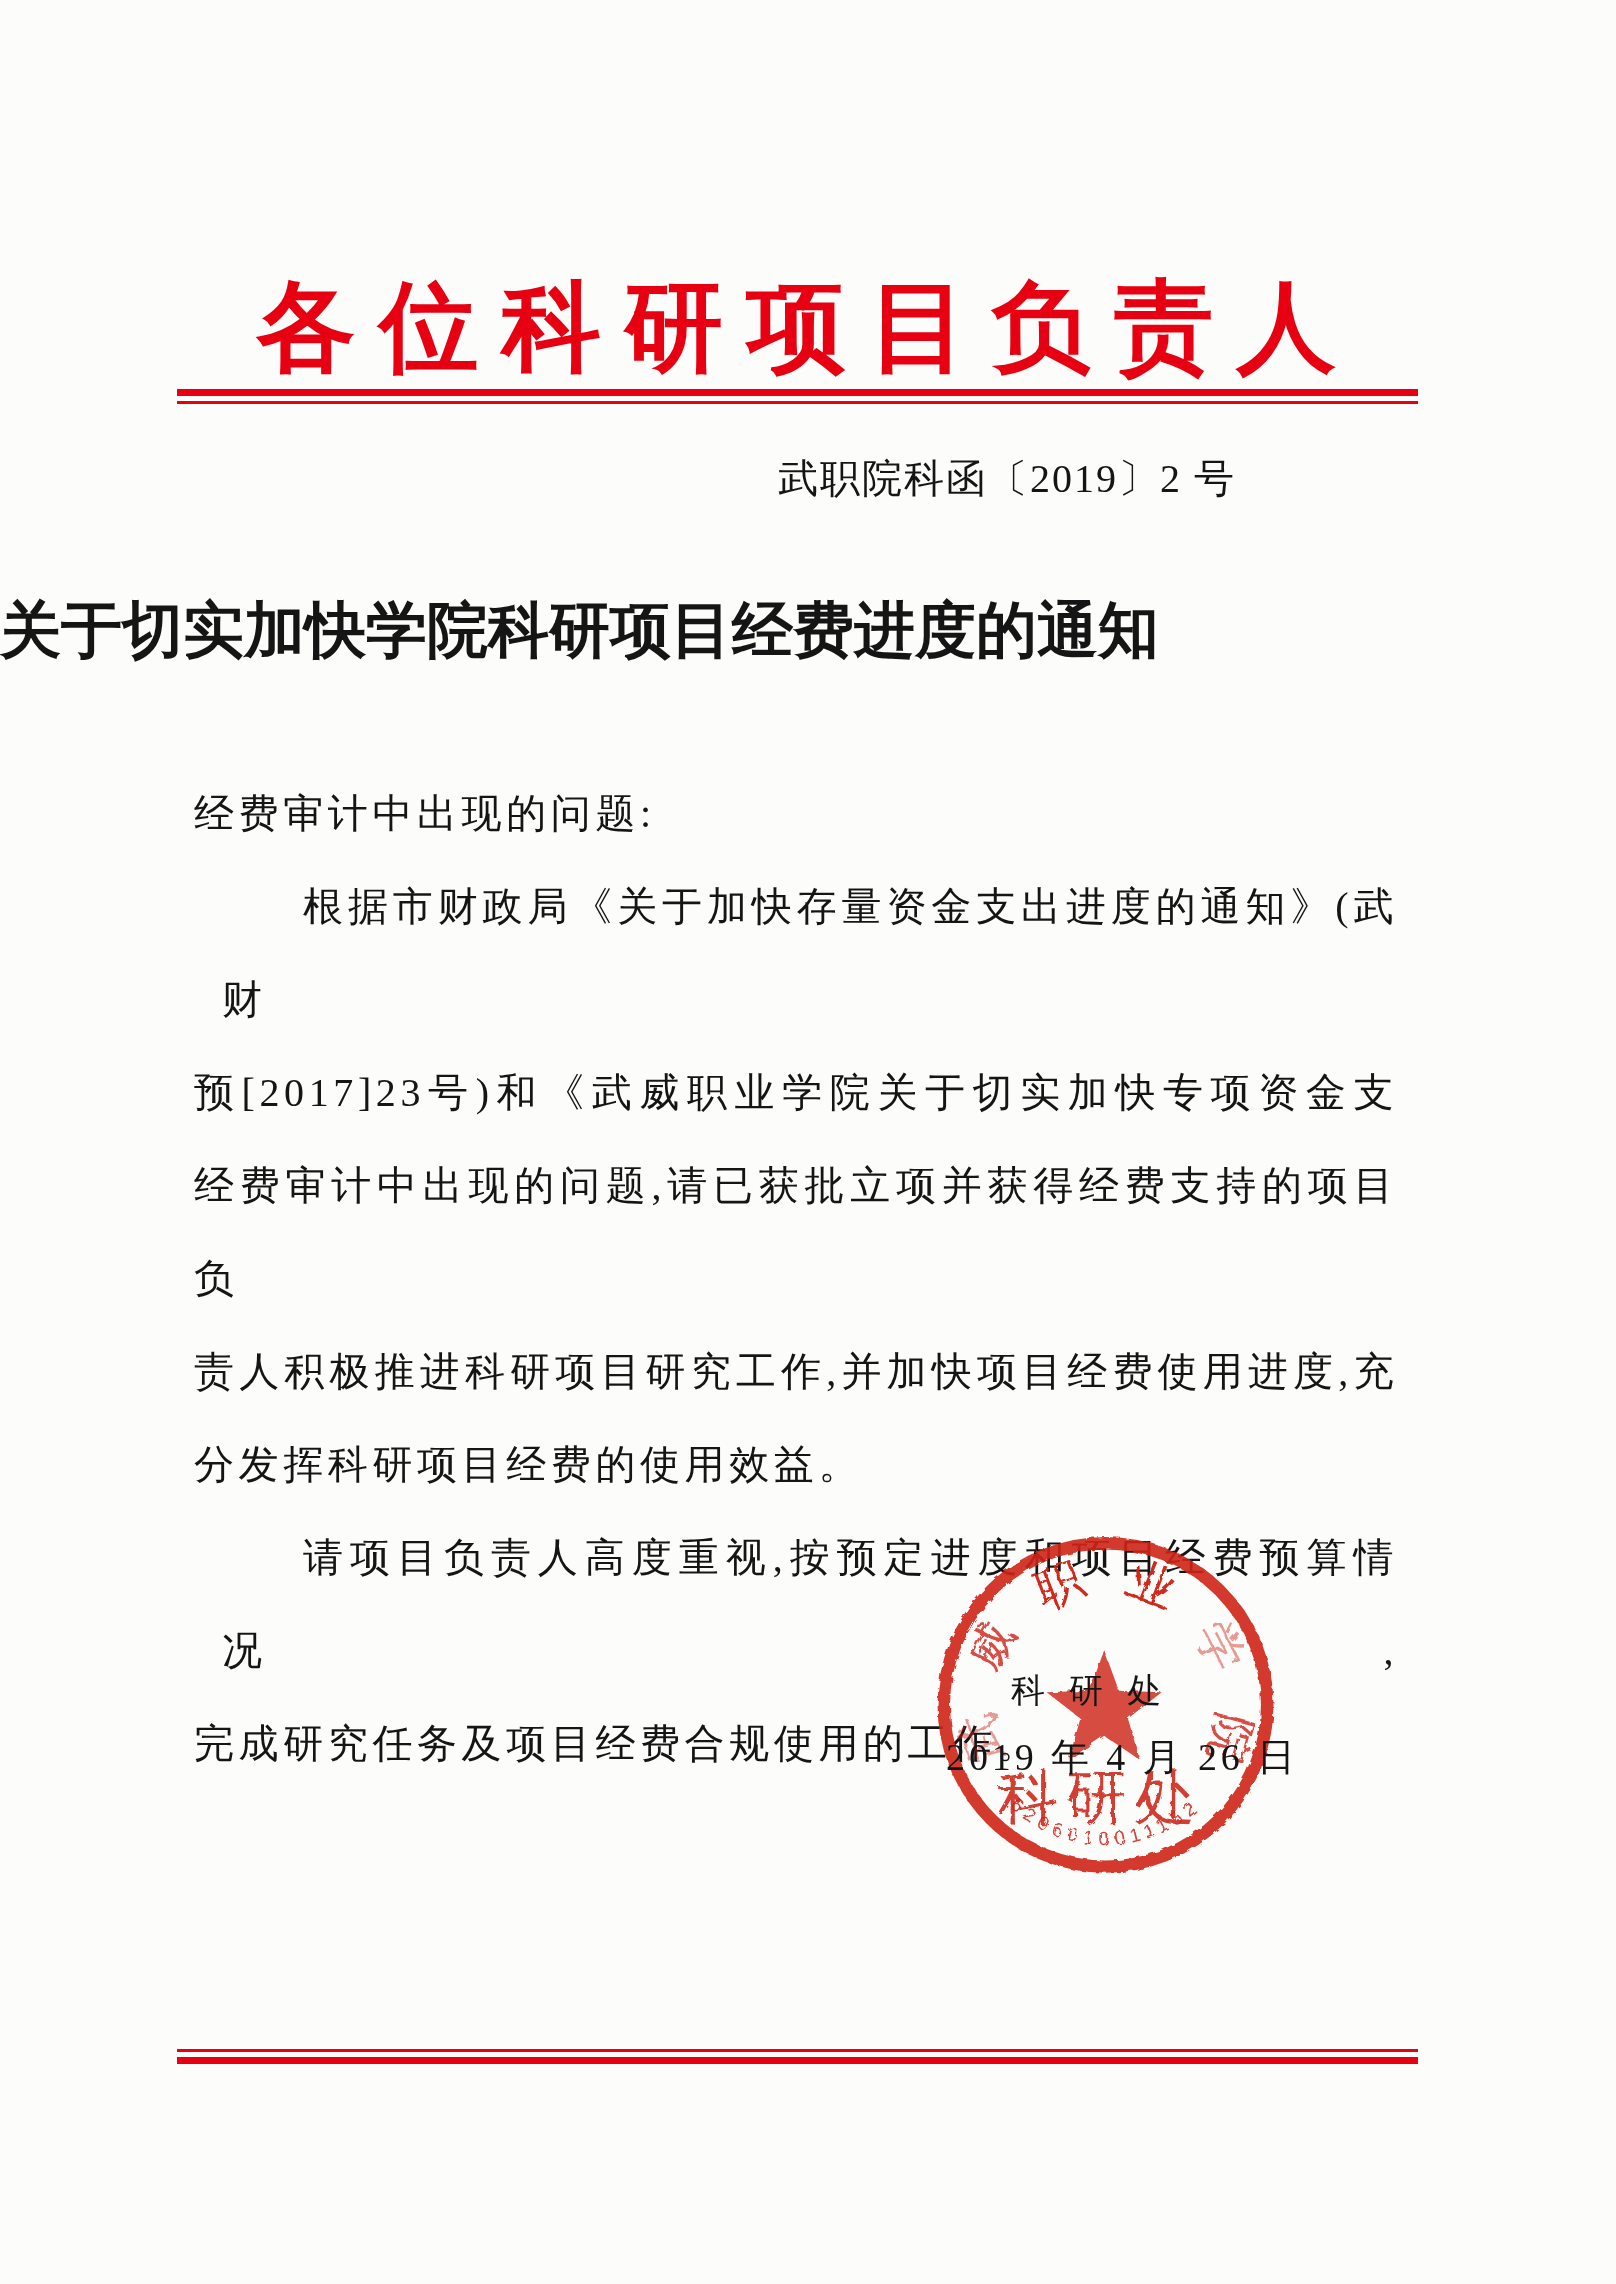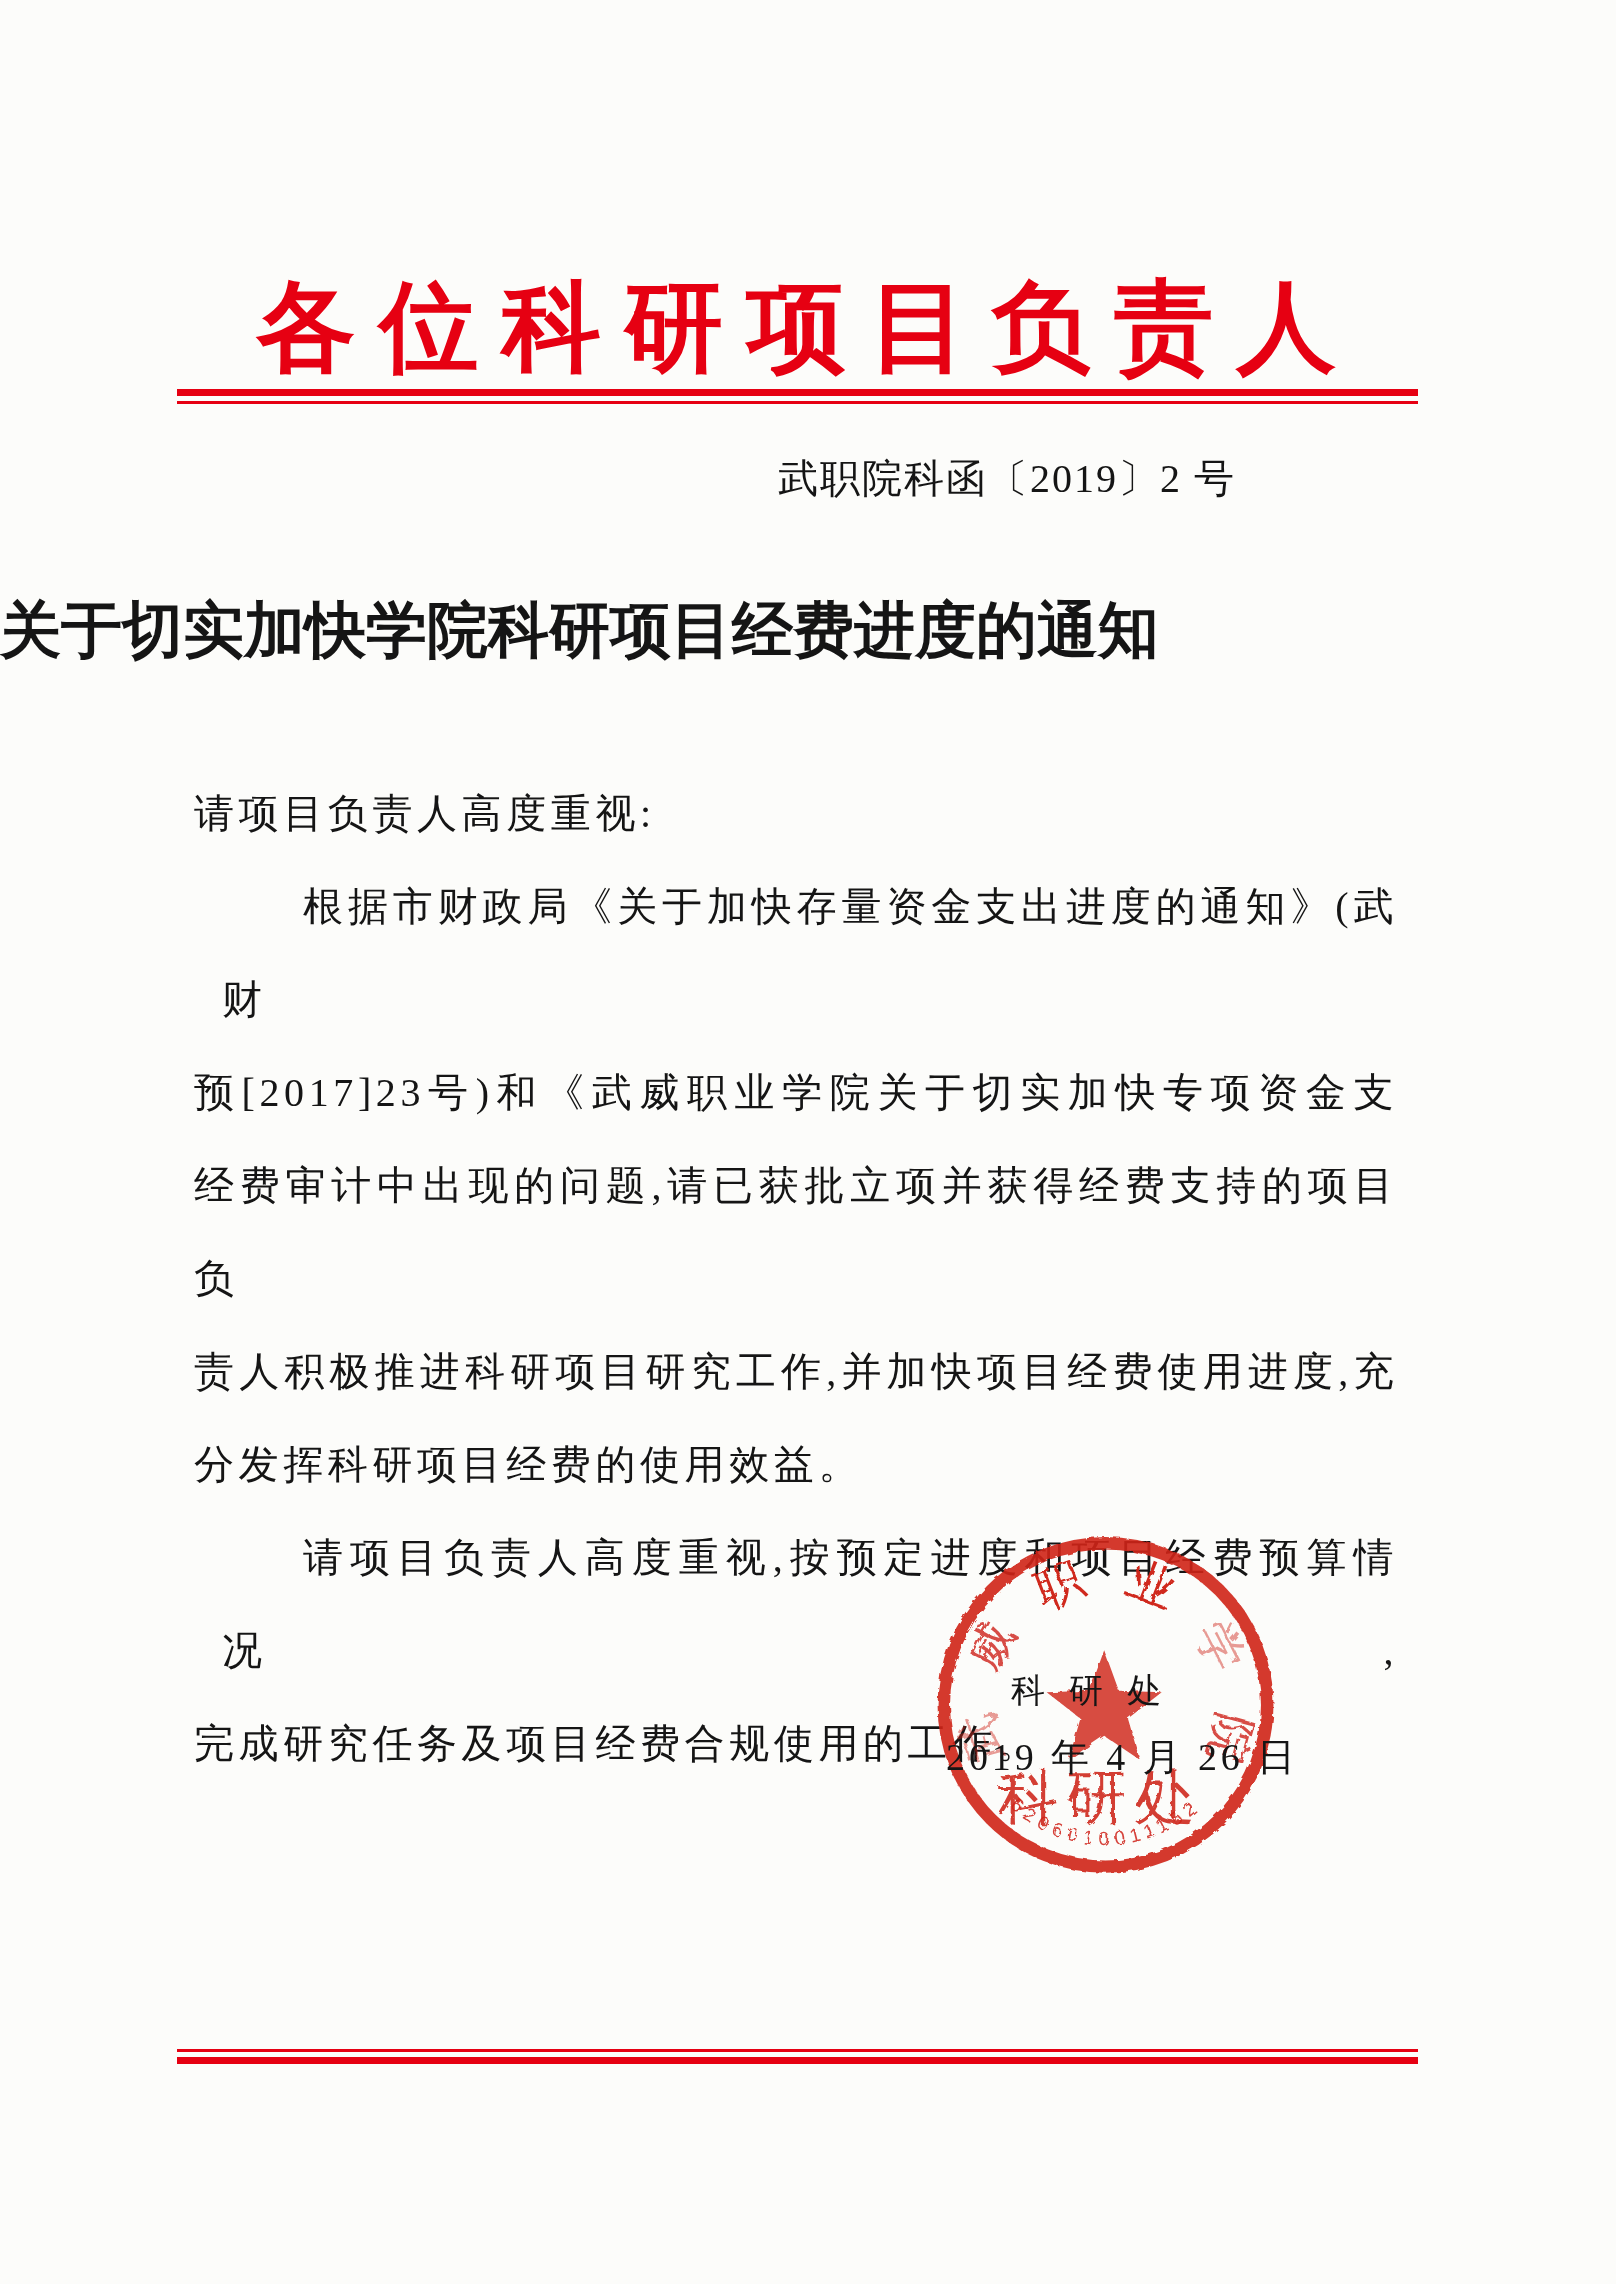--- a/index.html
+++ b/index.html
@@ -107,21 +107,21 @@
 
 <div class="abs agency-title">各位科研项目负责人</div>
 <div class="abs rule rule-top-thick"></div>
 <div class="abs rule rule-top-thin"></div>
 
 <div class="abs doc-number">武职院科函〔2019〕2 号</div>
 
 <div class="abs doc-title">关于切实加快学院科研项目经费进度的通知</div>
 
 <div class="abs body-block">
-  <div class="body-line">请项目负责人高度重视:</div>
+  <div class="body-line">经费审计中出现的问题:</div>
   <div class="body-line fill indent">根据市财政局《关于加快存量资金支出进度的通知》(武财</div>
   <div class="body-line fill">预[2017]23号)和《武威职业学院关于切实加快专项资金支</div>
   <div class="body-line fill">经费审计中出现的问题,请已获批立项并获得经费支持的项目负</div>
   <div class="body-line fill">责人积极推进科研项目研究工作,并加快项目经费使用进度,充</div>
   <div class="body-line">分发挥科研项目经费的使用效益。</div>
   <div class="body-line fill indent">请项目负责人高度重视,按预定进度和项目经费预算情况,</div>
   <div class="body-line">完成研究任务及项目经费合规使用的工作。</div>
 </div>
 
 <div class="abs sign-dept">科 研 处</div>

